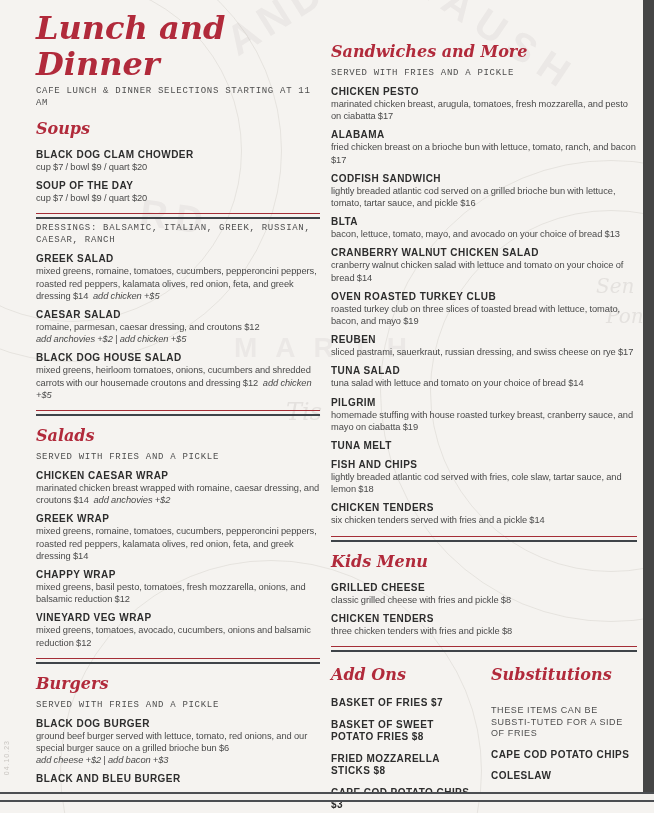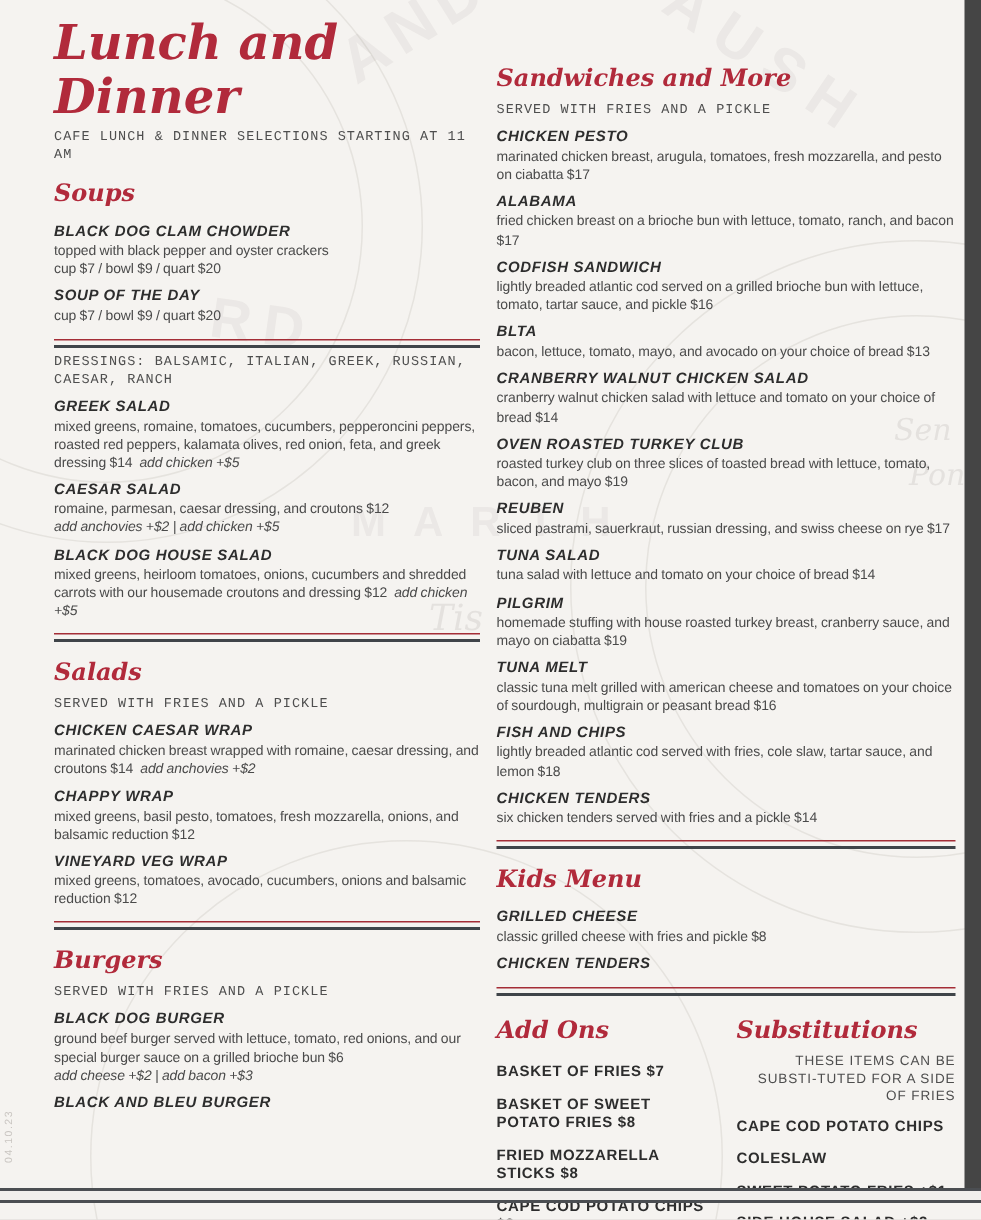--- a/index.html
+++ b/index.html
@@ -17,29 +17,29 @@
   .col-left{left:36px;width:284px;padding-top:10px;}
   .col-right{left:331px;width:306px;padding-top:32px;}
   
   .script-h{
     font-family:"DejaVu Serif",serif;font-style:italic;font-weight:bold;
     color:#b12a3b;font-size:16px;line-height:26px;margin:7px 0 2px;
   }
   .main-title{font-size:32px;line-height:36px;margin:0 0 3px;}
   .tagline{font-size:9px;line-height:12px;letter-spacing:0.7px;color:#4e4e4e;margin:0 0 2px;font-family:Liberation Mono, monospace;}
   .item{margin-top:6px;}
-  .item-title{font-size:10px;line-height:13px;font-weight:bold;letter-spacing:0.45px;color:#2d2d2d;font-style:italic;}
+  .item-title{font-size:10px;line-height:13px;font-weight:bold;letter-spacing:0.45px;color:#2d2d2d;}
   .desc{font-size:9.3px;line-height:12.2px;color:#4a4a4a;letter-spacing:-0.05px;word-spacing:-0.3px;}
   .it{font-style:italic;}
   .divider{height:3px;border-top:1.5px solid #a42d36;border-bottom:2px solid #3f4449;margin:9px 0 3px;}
   
   .two-col{display:flex;gap:14px;margin-top:2px;}
   .subcol{flex:1;}
   .bold-line{font-size:10px;line-height:12.5px;font-weight:bold;letter-spacing:0.45px;color:#2d2d2d;margin-top:9px;}
-  .subs-note{font-size:9px;line-height:11.5px;letter-spacing:0.6px;color:#4e4e4e;margin-top:2px;text-align:right;}
+  .subs-note{font-size:9px;line-height:11.5px;letter-spacing:0.6px;color:#4e4e4e;margin-top:17px;}
   
   .edge-band{position:absolute;right:0;top:0;width:11px;height:793px;background:#454545;}
   .footer-rule{position:absolute;left:0;right:0;top:792px;height:6px;
     border-top:2px solid #4b4e52;border-bottom:2px solid #4b4e52;background:#f1efec;}
   .version{
     position:absolute;left:3px;top:740px;font-size:7px;letter-spacing:1px;color:#c9c5c1;
     writing-mode:vertical-rl;transform:rotate(180deg);
   }
 </style>
 </head>
@@ -63,21 +63,20 @@
   <div class="col col-left">
     <div>
       <div class="script-h main-title">Lunch and Dinner</div>
       <div class="tagline">CAFE LUNCH &amp; DINNER SELECTIONS STARTING AT 11 AM</div>
     </div>
     <div id="left-sections">
         <div class="section">
           <div class="script-h">Soups</div>
           <div class="item">
             <div class="item-title">BLACK DOG CLAM CHOWDER</div>
-            <div class="desc"><span>topped with black pepper and oyster crackers</span></div>
             <div class="desc">cup  $7 / bowl  $9 / quart  $20</div>
           </div>
           <div class="item">
             <div class="item-title">SOUP OF THE DAY</div>
             <div class="desc"><span>cup  $7 / bowl  $9 / quart  $20</span></div>
           </div>
         </div>
         <div class="divider"></div>
         <div class="section">
           <div class="tagline">DRESSINGS: BALSAMIC, ITALIAN, GREEK, RUSSIAN, CAESAR, RANCH</div>
@@ -97,20 +96,24 @@
         </div>
         <div class="divider"></div>
         <div class="section">
           <div class="script-h">Salads</div>
           <div class="tagline">SERVED WITH FRIES AND A PICKLE</div>
           <div class="item">
             <div class="item-title">CHICKEN CAESAR WRAP</div>
             <div class="desc"><span>marinated chicken breast wrapped with romaine, caesar dressing, and croutons  $14</span> <span class="it">add anchovies +$2</span></div>
           </div>
           <div class="item">
+            <div class="item-title">GREEK WRAP</div>
+            <div class="desc"><span>mixed greens, romaine, tomatoes, cucumbers, pepperoncini peppers, roasted red peppers, kalamata olives, red onion, feta, and greek dressing  $14</span></div>
+          </div>
+          <div class="item">
             <div class="item-title">CHAPPY WRAP</div>
             <div class="desc"><span>mixed greens, basil pesto, tomatoes, fresh mozzarella, onions, and balsamic reduction  $12</span></div>
           </div>
           <div class="item">
             <div class="item-title">VINEYARD VEG WRAP</div>
             <div class="desc"><span>mixed greens, tomatoes, avocado, cucumbers, onions and balsamic reduction  $12</span></div>
           </div>
         </div>
         <div class="divider"></div>
         <div class="section">
@@ -164,40 +167,40 @@
           <div class="item">
             <div class="item-title">TUNA SALAD</div>
             <div class="desc"><span>tuna salad with lettuce and tomato on your choice of bread  $14</span></div>
           </div>
           <div class="item">
             <div class="item-title">PILGRIM</div>
             <div class="desc"><span>homemade stuffing with house roasted turkey breast, cranberry sauce, and mayo on ciabatta  $19</span></div>
           </div>
           <div class="item">
             <div class="item-title">TUNA MELT</div>
-            <div class="desc"><span>classic tuna melt grilled with american cheese and tomatoes on your choice of sourdough, multigrain or peasant bread $16</span></div>
           </div>
           <div class="item">
             <div class="item-title">FISH AND CHIPS</div>
             <div class="desc"><span>lightly breaded atlantic cod served with fries, cole slaw, tartar sauce, and lemon  $18</span></div>
           </div>
           <div class="item">
             <div class="item-title">CHICKEN TENDERS</div>
             <div class="desc"><span>six chicken tenders served with fries and a pickle  $14</span></div>
           </div>
         </div>
         <div class="divider"></div>
         <div class="section">
           <div class="script-h">Kids Menu</div>
           <div class="item">
             <div class="item-title">GRILLED CHEESE</div>
             <div class="desc"><span>classic grilled cheese with fries and pickle  $8</span></div>
           </div>
           <div class="item">
             <div class="item-title">CHICKEN TENDERS</div>
+            <div class="desc"><span>three chicken tenders with fries and pickle  $8</span></div>
           </div>
         </div>
         <div class="divider"></div>
       </div>
 
     <div class="two-col">
       <div class="subcol">
         <div class="script-h">Add Ons</div>
         <div id="addons-list">
             <div class="bold-line">BASKET OF FRIES  $7</div>

